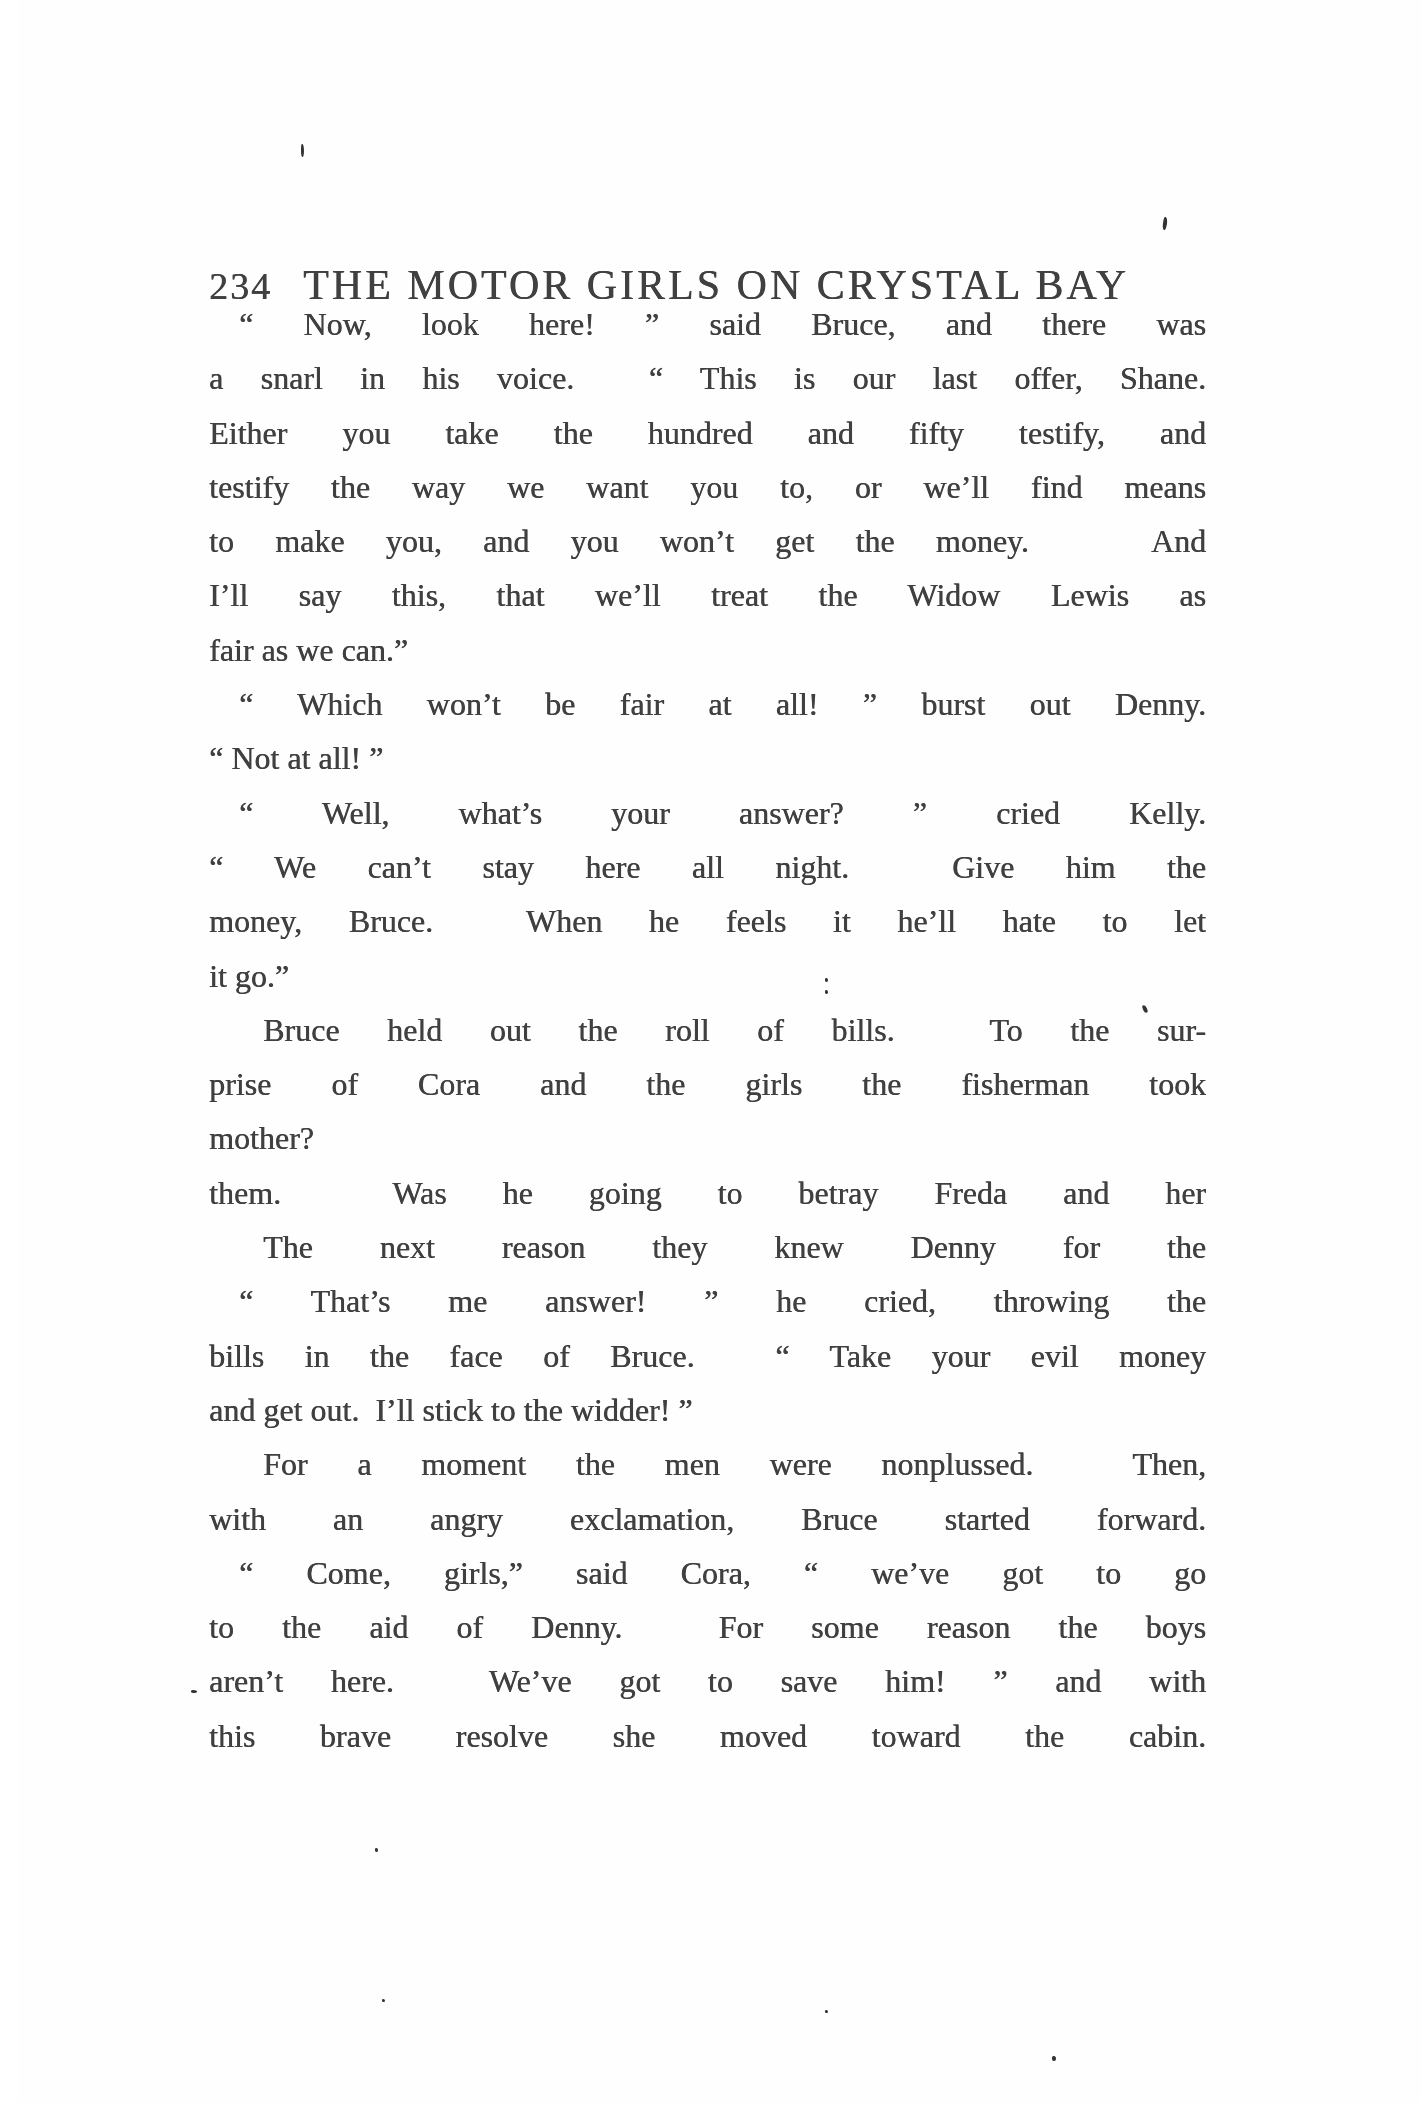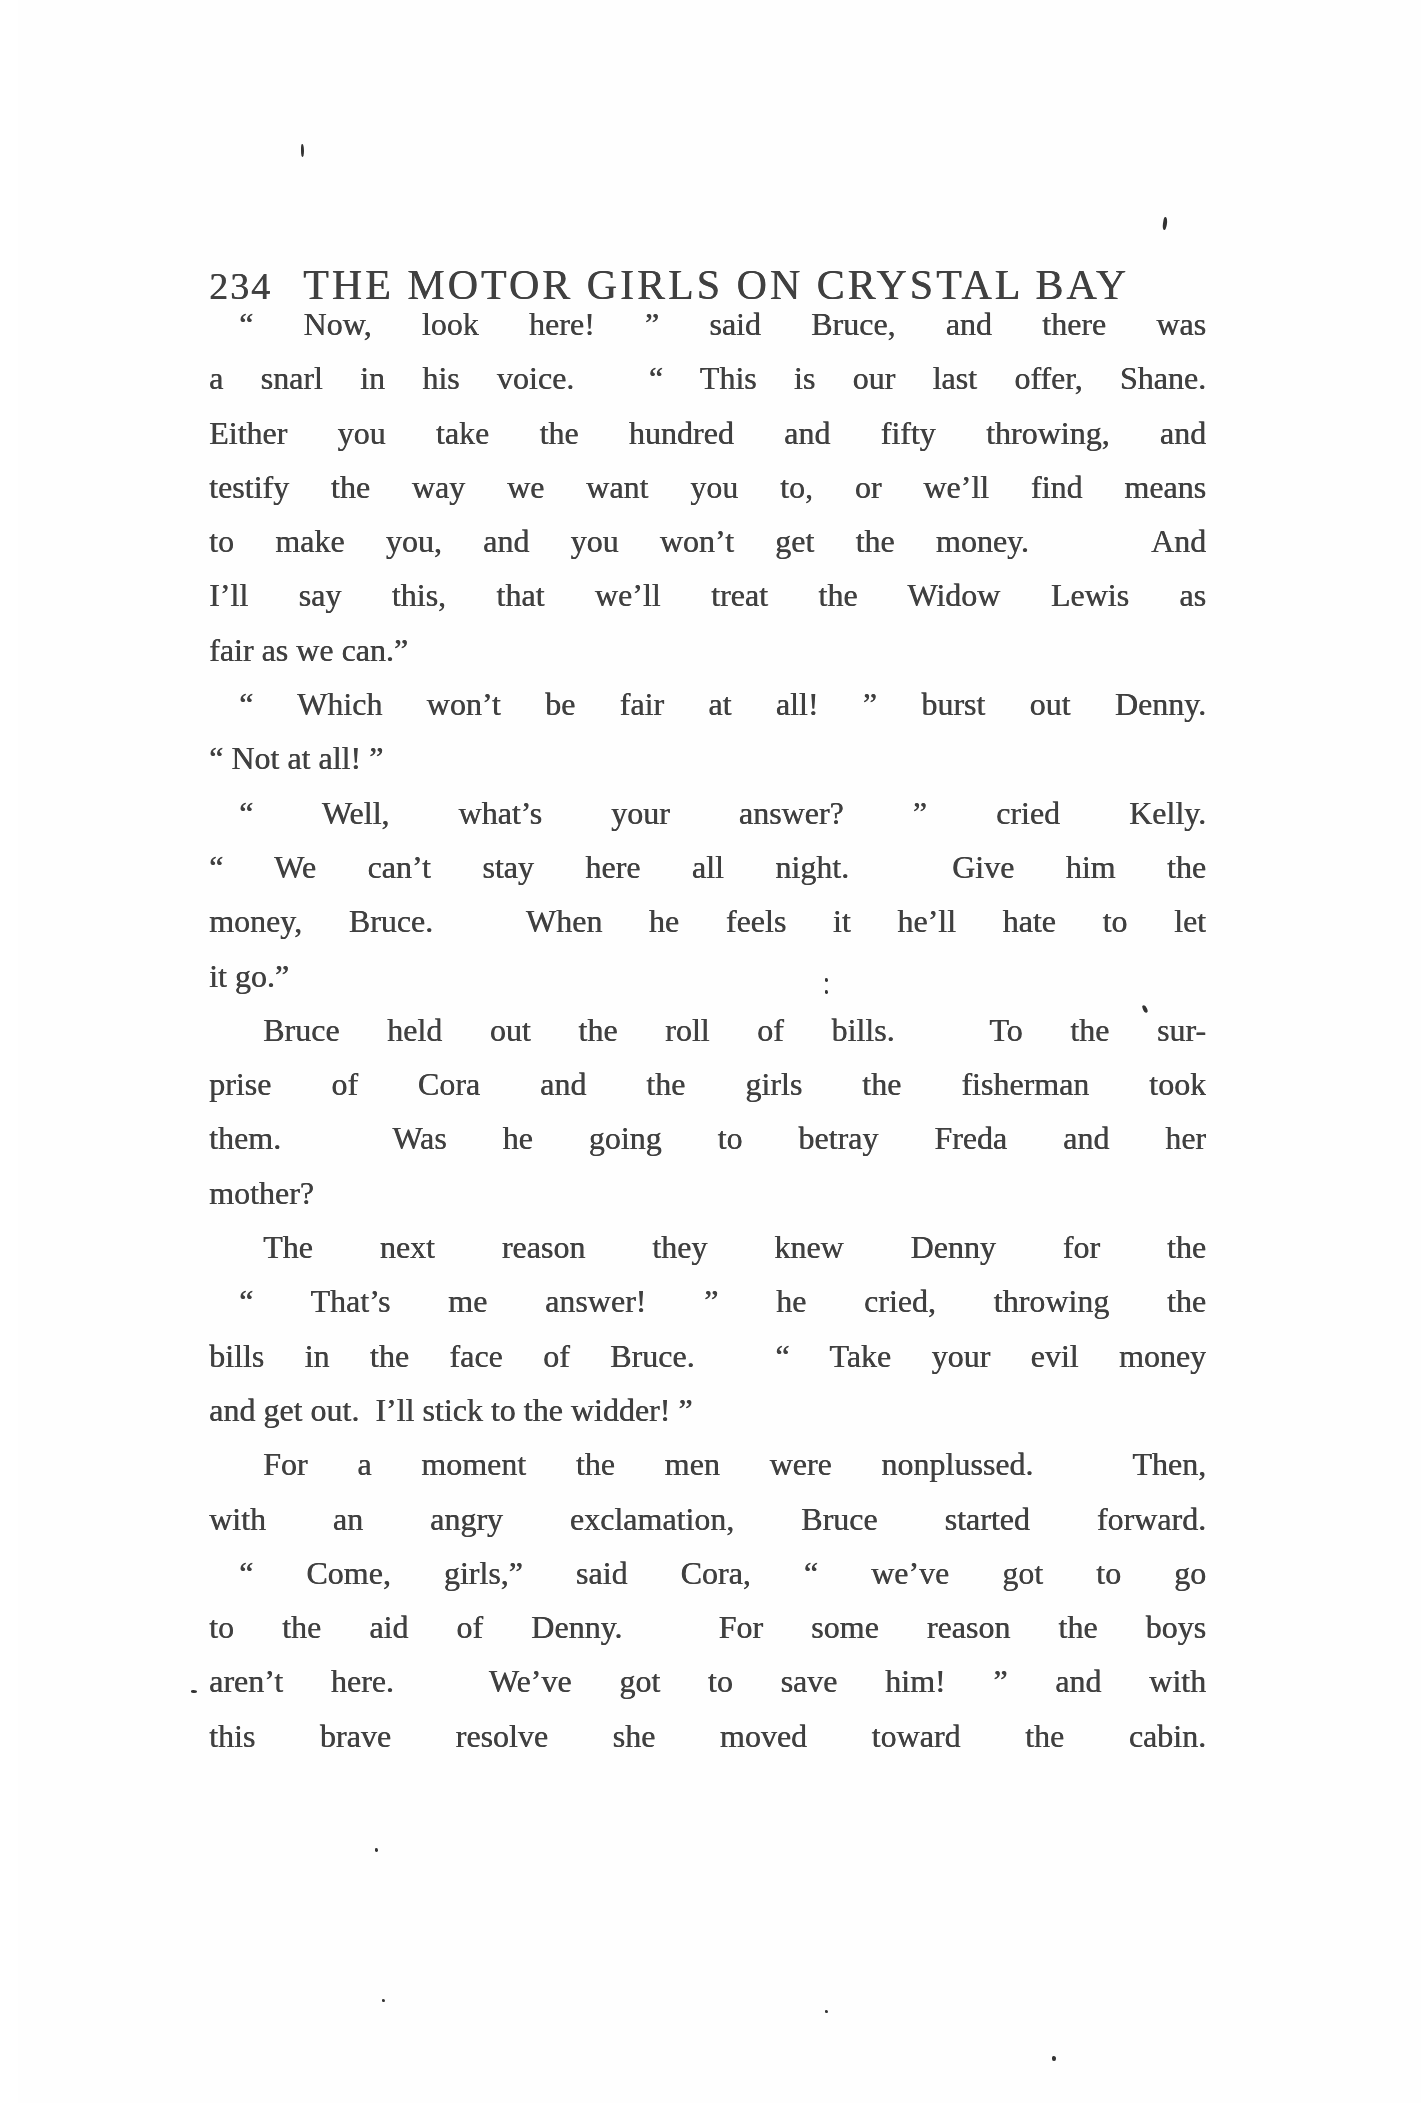--- a/index.html
+++ b/index.html
@@ -64,35 +64,35 @@
 <div class="page">
 
   <div class="header">
     <span class="page-number">234</span>
     <span class="running-title">THE MOTOR GIRLS ON CRYSTAL BAY</span>
   </div>
 
   <div class="body-text">
       <div class="line para-start quote-start">“ Now, look here! ” said Bruce, and there was</div>
       <div class="line">a snarl in his voice.  “ This is our last offer, Shane.</div>
-      <div class="line">Either you take the hundred and fifty throwing, and</div>
+      <div class="line">Either you take the hundred and fifty testify, and</div>
       <div class="line">testify the way we want you to, or we’ll find means</div>
       <div class="line">to make you, and you won’t get the money.   And</div>
       <div class="line">I’ll say this, that we’ll treat the Widow Lewis as</div>
       <div class="line para-end">fair as we can.”</div>
       <div class="line para-start quote-start">“ Which won’t be fair at all! ” burst out Denny.</div>
       <div class="line para-end">“ Not at all! ”</div>
       <div class="line para-start quote-start">“ Well, what’s your answer? ” cried Kelly.</div>
       <div class="line">“ We can’t stay here all night.  Give him the</div>
       <div class="line">money, Bruce.  When he feels it he’ll hate to let</div>
       <div class="line para-end">it go.”</div>
       <div class="line para-start">Bruce held out the roll of bills.  To the sur-</div>
       <div class="line">prise of Cora and the girls the fisherman took</div>
+      <div class="line para-end">mother?</div>
       <div class="line">them.  Was he going to betray Freda and her</div>
-      <div class="line para-end">mother?</div>
       <div class="line para-start">The next reason they knew Denny for the</div>
       <div class="line para-start quote-start">“ That’s me answer! ” he cried, throwing the</div>
       <div class="line">bills in the face of Bruce.  “ Take your evil money</div>
       <div class="line para-end">and get out.  I’ll stick to the widder! ”</div>
       <div class="line para-start">For a moment the men were nonplussed.  Then,</div>
       <div class="line">with an angry exclamation, Bruce started forward.</div>
       <div class="line para-start quote-start">“ Come, girls,” said Cora, “ we’ve got to go</div>
       <div class="line">to the aid of Denny.  For some reason the boys</div>
       <div class="line">aren’t here.  We’ve got to save him! ” and with</div>
       <div class="line">this brave resolve she moved toward the cabin.</div>

